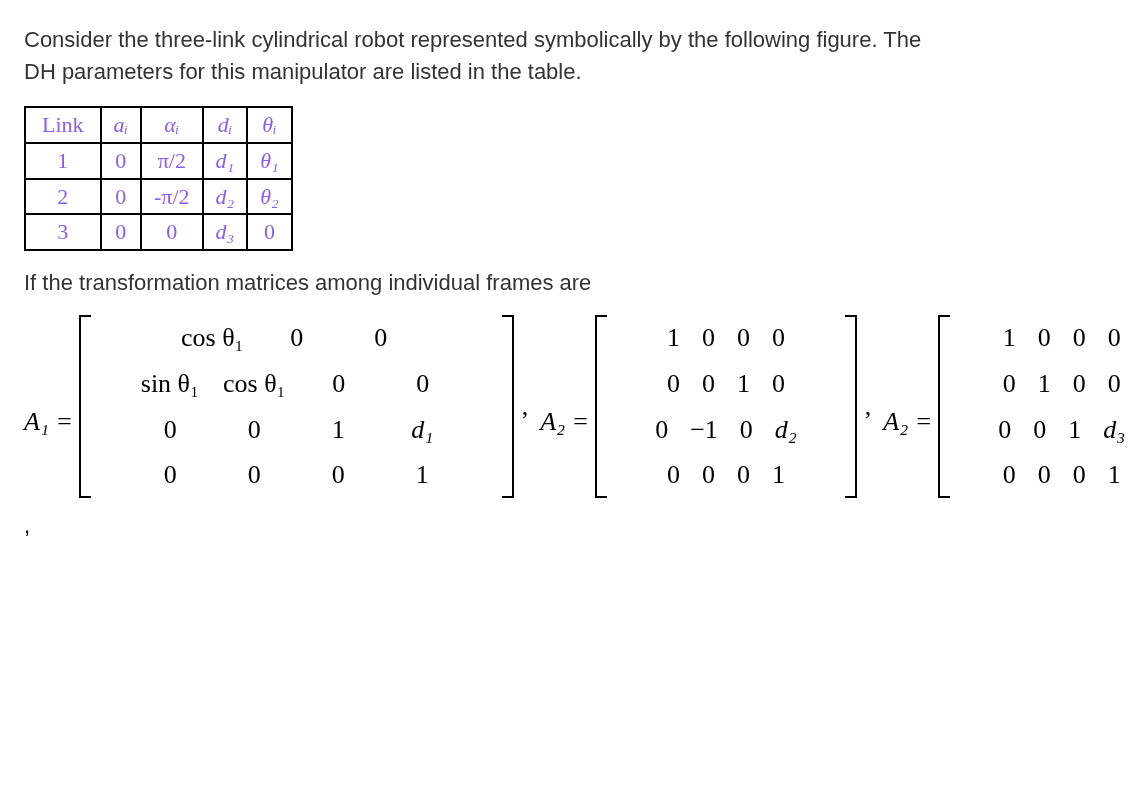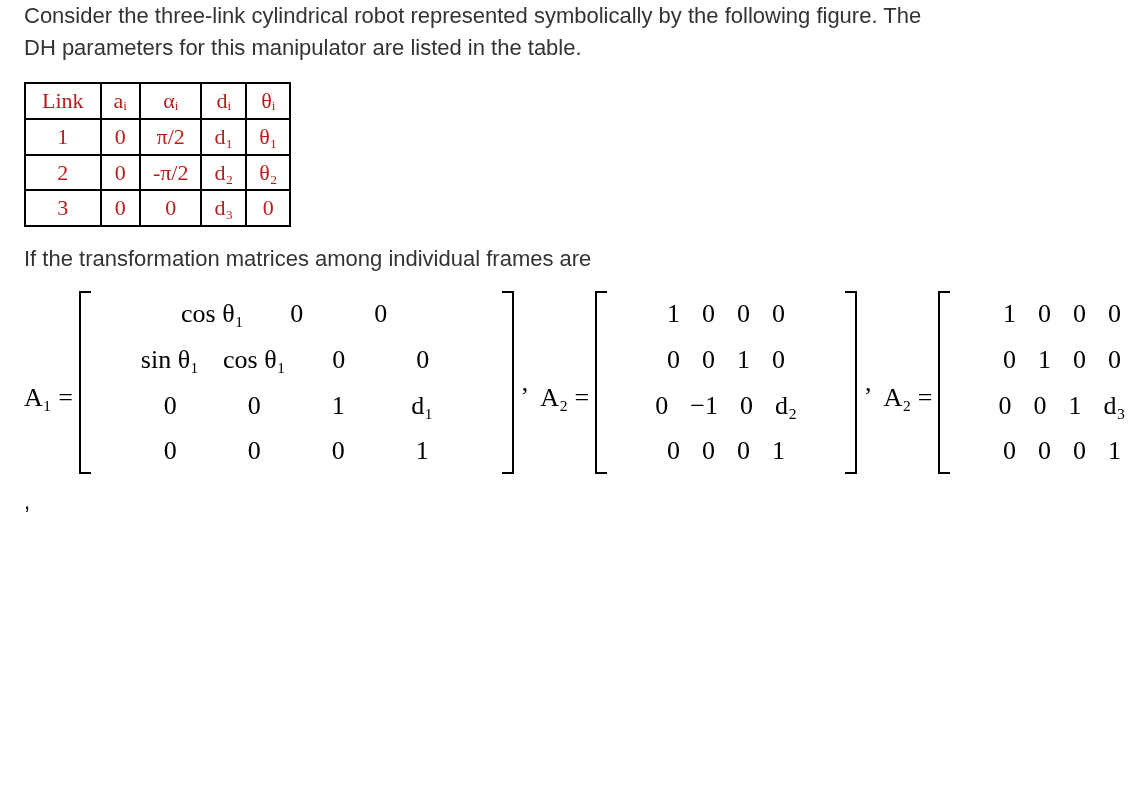--- a/index.html
+++ b/index.html
@@ -8,37 +8,37 @@
     background: #ffffff;
     color: #333333;
     font-family: "Segoe UI", "Helvetica Neue", Arial, sans-serif;
     font-size: 22px;
     line-height: 1.45;
   }
   .page {
     width: 974px;
     min-height: 786px;
     box-sizing: border-box;
-    padding: 0 24px 30px 24px;
+    padding: 24px 24px 30px 24px;
   }
   .intro {
     margin: 0 0 18px 0;
     max-width: 960px;
   }
   .dh-table {
     border-collapse: collapse;
     margin: 6px 0 16px 0;
   }
   .dh-table th, .dh-table td {
     border: 2px solid #000;
     padding: 1px 12px;
     text-align: center;
     font-size: 22px;
     font-family: "Times New Roman", Times, serif;
-    color: #b91c1c;
+    color: #8b5cf6;
   }
   .dh-table td:first-child, .dh-table th:first-child {
     padding-left: 16px;
     padding-right: 16px;
   }
   .para {
     margin: 12px 0 16px 0;
   }
   .final {
     margin-top: 40px;
@@ -56,21 +56,21 @@
     align-items: center;
     gap: 2px;
     margin: 6px 0 12px 0;
   }
   .eq-label {
     display: inline-flex;
     align-items: center;
     margin-right: 4px;
     margin-top: 31px;
   }
-  .ital { }
+  .ital { font-style: italic; }
 
   
   .matrix {
     display: inline-flex;
     align-items: stretch;
     vertical-align: middle;
     gap: 40px;
   }
   .mrows {
     display: inline-flex;

